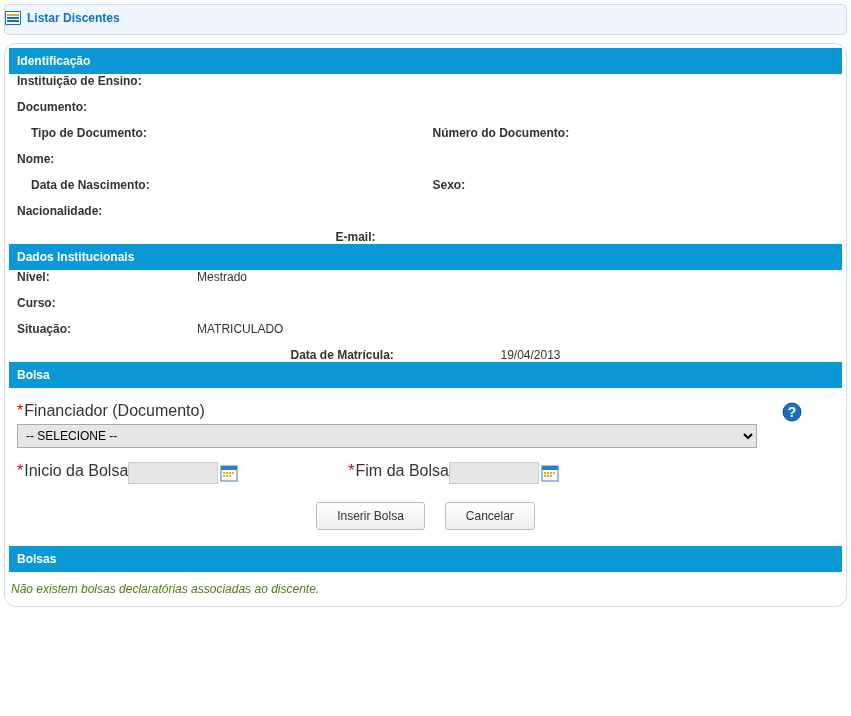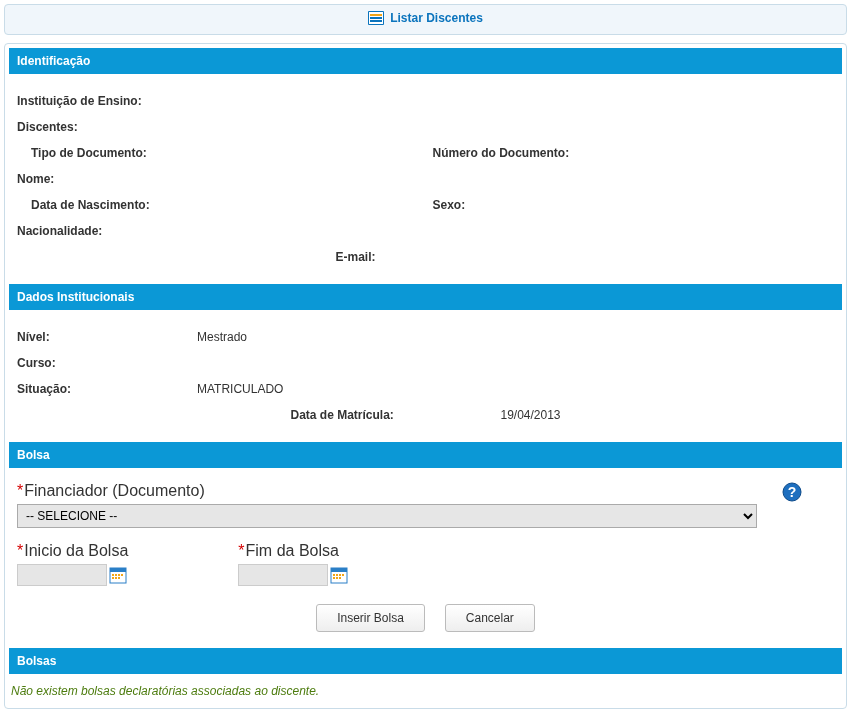--- a/index.html
+++ b/index.html
@@ -14,54 +14,54 @@
       padding: 4px;
     }
     .outer-wrap {
       width: 843px;
     }
     .top-bar {
       border: 1px solid #c9dce8;
       border-radius: 4px;
       background: #f0f6fb;
       padding: 6px 0;
-      text-align: center;
+      text-align: left;
       margin-bottom: 8px;
     }
     .top-bar-inner {
       display: inline-flex;
       align-items: center;
       gap: 6px;
     }
     .list-icon {
       width: 16px;
       height: 14px;
       display: inline-block;
     }
     .list-icon svg { width: 100%; height: 100%; }
     .top-bar-label {
       color: #0b74bd;
       font-weight: bold;
       font-size: 12px;
     }
     .main-panel {
       border: 1px solid #c9dce8;
-      border-radius: 4px;
+      border-radius: 12px;
       background: #ffffff;
       padding: 4px;
     }
     .section-header {
       background: #0b98d6;
       color: #ffffff;
       font-weight: bold;
       font-size: 12px;
       padding: 6px 8px;
     }
     .section-body {
-      padding: 20px 8px;
+      padding: 0 8px;
     }
     .row {
       display: flex;
       margin-bottom: 12px;
     }
     .row:last-child { margin-bottom: 0; justify-content: center; }
     .field-label {
       font-weight: bold;
       color: #333;
       width: 180px;
@@ -120,21 +120,21 @@
       right: 40px;
       top: 14px;
     }
     .date-row {
       display: flex;
       gap: 40px;
       margin-top: 14px;
     }
     .date-col {
       display: flex;
-      flex-direction: column;
+      flex-direction: row;
     }
     .date-input-wrap {
       display: flex;
       align-items: center;
       gap: 2px;
     }
     input.date-input {
       width: 90px;
       height: 22px;
       background: #e6e6e6;
@@ -190,21 +190,21 @@
 
   <div class="main-panel">
 
     <div class="section-header">Identificação</div>
     <div class="section-body">
       <div class="row">
         <span class="field-label">Instituição de Ensino:</span>
         <span class="field-value"></span>
       </div>
       <div class="row">
-        <span class="field-label">Discentes:</span>
+        <span class="field-label">Documento:</span>
         <span class="field-value"></span>
       </div>
       <div class="row two-col">
         <div>
           <span class="field-label">Tipo de Documento:</span>
           <span class="field-value"></span>
         </div>
         <div class="second">
           <span class="field-label">Número do Documento:</span>
           <span class="field-value"></span>

